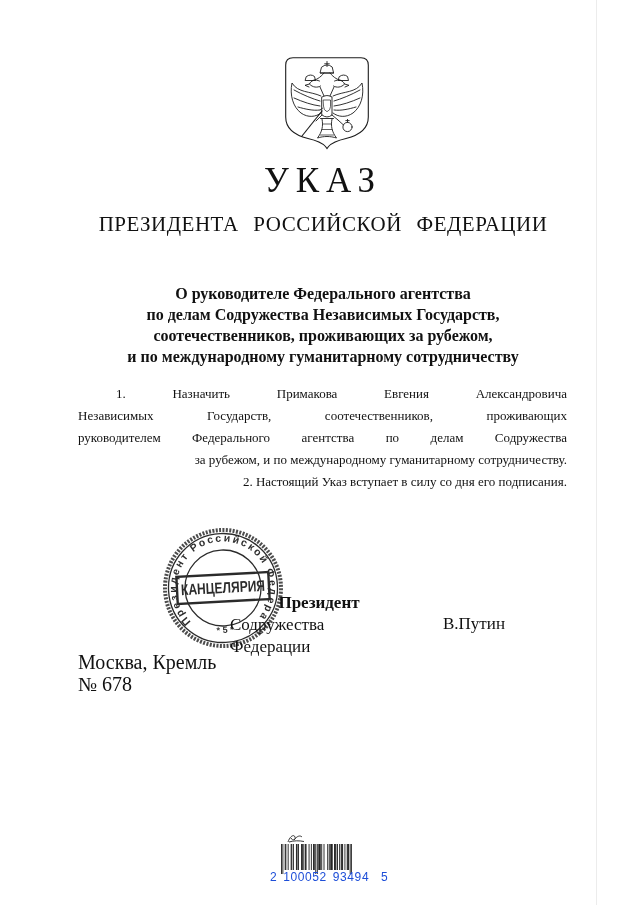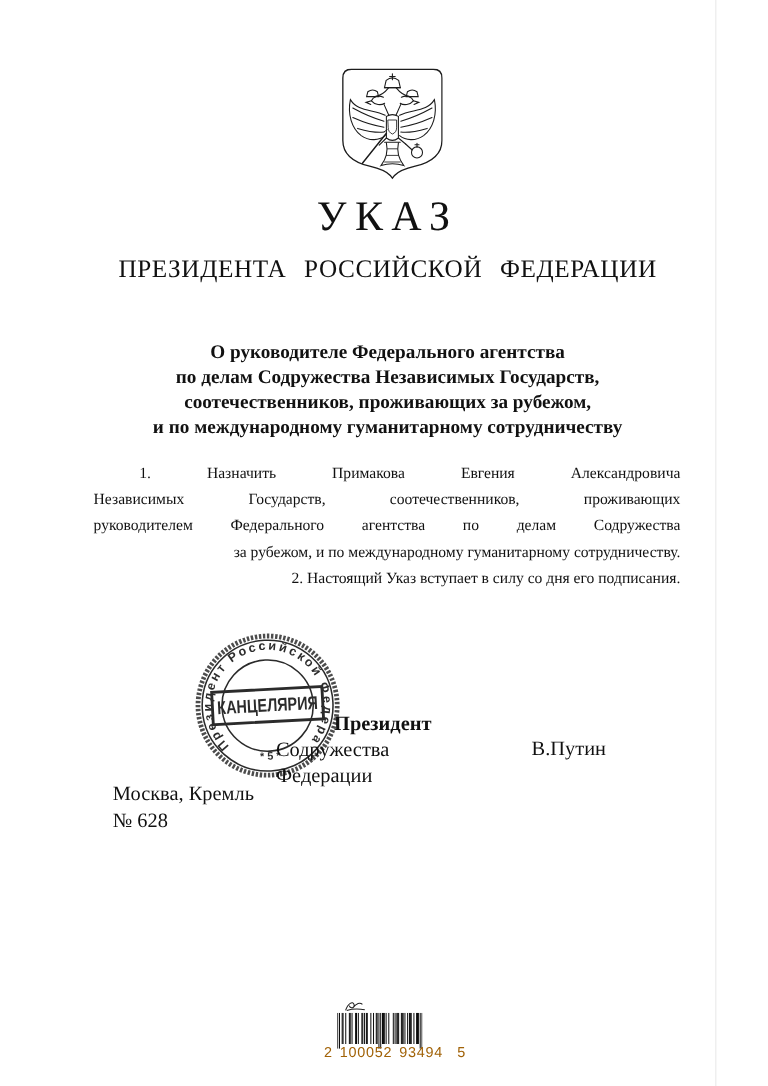--- a/index.html
+++ b/index.html
@@ -36,29 +36,29 @@
   
   .stamp {
     position:absolute; left:160px; top:525px; width:126px; height:126px;
     transform:rotate(-3deg); opacity:.92;
   }
   
   .sig-col { position:absolute; left:230px; top:592px; width:178px; font-size:17px; line-height:22px; }
   .sig-col .l1 { text-align:center;font-weight:bold; }
   .sig-name { position:absolute; left:443px; top:614px; font-size:17px; }
   
-  .footer { position:absolute; left:94px; top:651px; font-size:17px; line-height:22.4px; }
+  .footer { position:absolute; left:78px; top:651px; font-size:20px; line-height:22.4px; }
   
   .barcode { position:absolute; left:270px; top:833px; width:90px; }
   .bc-squiggle { position:absolute; left:16px; top:0; width:20px; height:11px; }
   .bc-bars { position:absolute; left:11px; top:11px; }
   .bc-digits {
     position:absolute; left:0px; top:37px; width:90px;
     font-family:"Liberation Sans", sans-serif; font-size:12px;
-    letter-spacing:0.6px; word-spacing:2px; white-space:pre; color:#a16207;
+    letter-spacing:0.6px; word-spacing:2px; white-space:pre; color:#1d4ed8;
   }
   svg { display:block; }
 </style>
 </head>
 <body>
 
 <div class="page">
 
   <div class="emblem">
     <svg viewBox="0 0 84 93" width="84" height="93" fill="none" stroke="#1c1c1c" stroke-width="0.9" stroke-linecap="round">
@@ -143,21 +143,21 @@
   </div>
 
   <div class="sig-col">
     <div class="l1">Президент</div>
     <div>Содружества Федерации</div>
   </div>
   <div class="sig-name">В.Путин</div>
 
   <div class="footer">
     <div>Москва, Кремль</div>
-    <div>№ 628</div>
+    <div>№ 678</div>
   </div>
 
   <div class="barcode">
     <svg class="bc-squiggle" viewBox="0 0 20 11" width="20" height="11" fill="none" stroke="#222" stroke-width="0.9">
       <path d="M2,9 C4,3 8,1 9,4 C10,7 6,8 5,5 M8,7 C11,3 14,2 16,4 M3,9 C8,7.5 13,7.5 18,8.5"></path>
     </svg>
     <svg class="bc-bars" width="71" height="30" viewBox="0 0 71 30">
         <rect x="0.00" y="0" width="0.80" height="30" fill="#000"></rect>
         <rect x="1.49" y="0" width="0.80" height="30" fill="#000"></rect>
         <rect x="3.74" y="0" width="0.80" height="26" fill="#000"></rect>

